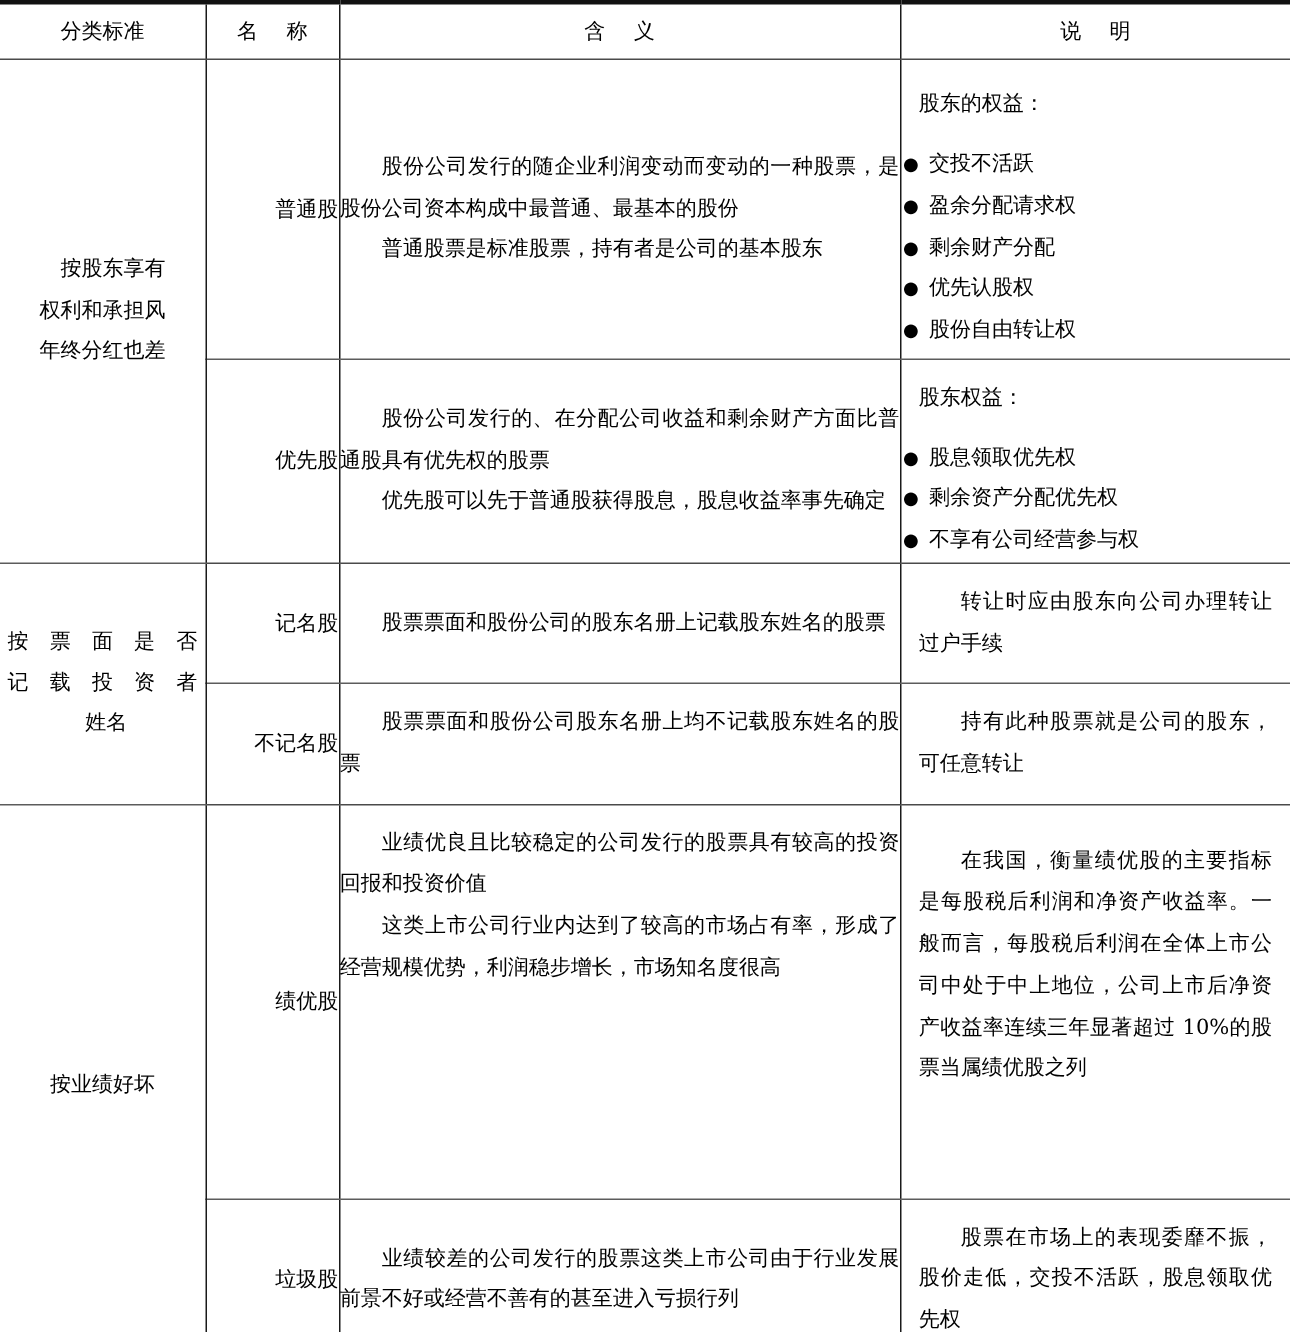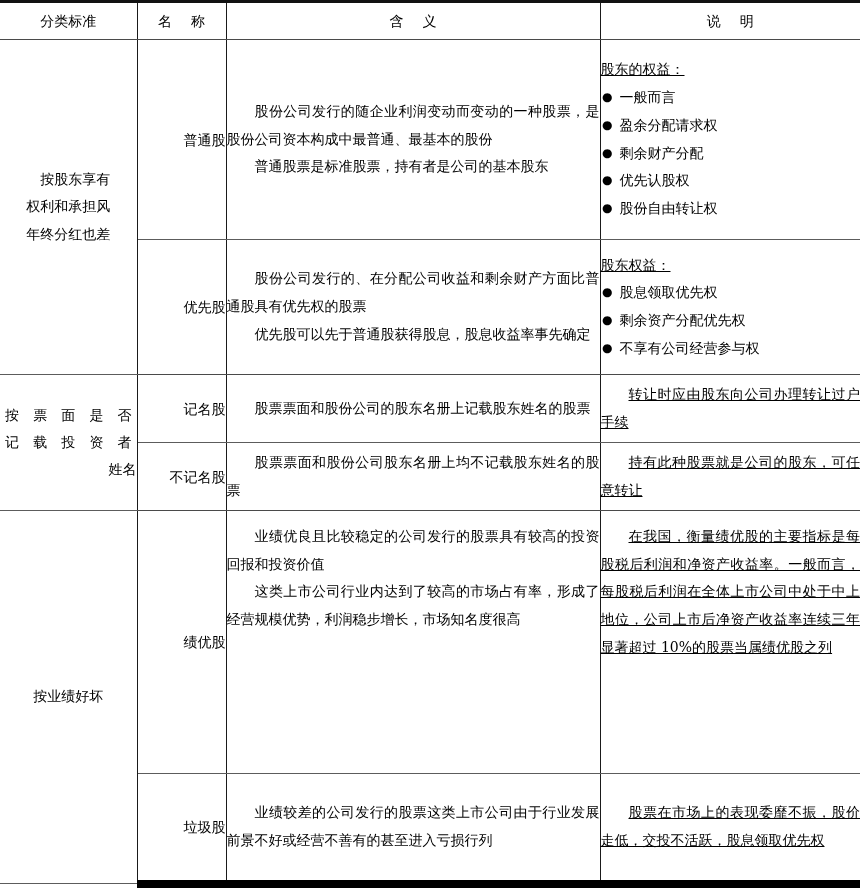--- a/index.html
+++ b/index.html
@@ -99,23 +99,22 @@
     margin: 0;
     text-indent: 2em;
   }
 
   .note-cell {
     padding: 10px 8px 10px 12px;
     line-height: 1.98;
     text-align: justify;
   }
   .note-cell p {
-    margin: 0;
+    margin: 12px;
     text-indent: 0;
-    text-decoration: underline;
   }
   .note-cell p.indent2 { text-indent: 2em; }
 
   ul.bullets {
     margin: 0;
     padding: 0;
     list-style: none;
   }
   ul.bullets li {
     margin: 0;
@@ -177,21 +176,21 @@
           <span class="ln">年终分红也差</span>
         </td>
         <td class="name-cell">普通股</td>
         <td class="body-cell">
           <p>股份公司发行的随企业利润变动而变动的一种股票，是股份公司资本构成中最普通、最基本的股份</p>
           <p>普通股票是标准股票，持有者是公司的基本股东</p>
         </td>
         <td class="note-cell last-col">
           <p>股东的权益：</p>
           <ul class="bullets">
-            <li><span class="dot">●</span><span>一般而言</span></li>
+            <li><span class="dot">●</span><span>交投不活跃</span></li>
             <li><span class="dot">●</span><span>盈余分配请求权</span></li>
             <li><span class="dot">●</span><span>剩余财产分配</span></li>
             <li><span class="dot">●</span><span>优先认股权</span></li>
             <li><span class="dot">●</span><span>股份自由转让权</span></li>
           </ul>
         </td>
       </tr>
 
       <tr class="sect-end tall-b">
         <td class="name-cell">优先股</td>
@@ -206,21 +205,21 @@
             <li><span class="dot">●</span><span>剩余资产分配优先权</span></li>
             <li><span class="dot">●</span><span>不享有公司经营参与权</span></li>
           </ul>
         </td>
       </tr>
 
       <tr class="inner-end tall-c">
         <td rowspan="2" class="cat-cell">
           <span class="ln just">按票面是否</span>
           <span class="ln just">记载投资者</span>
-          <span class="ln" style="text-align:right;padding-left:5px;">姓名</span>
+          <span class="ln" style="text-align:center;padding-left:5px;">姓名</span>
         </td>
         <td class="name-cell">记名股</td>
         <td class="body-cell">
           <p>股票票面和股份公司的股东名册上记载股东姓名的股票</p>
         </td>
         <td class="note-cell last-col">
           <p class="indent2">转让时应由股东向公司办理转让过户手续</p>
         </td>
       </tr>
 

